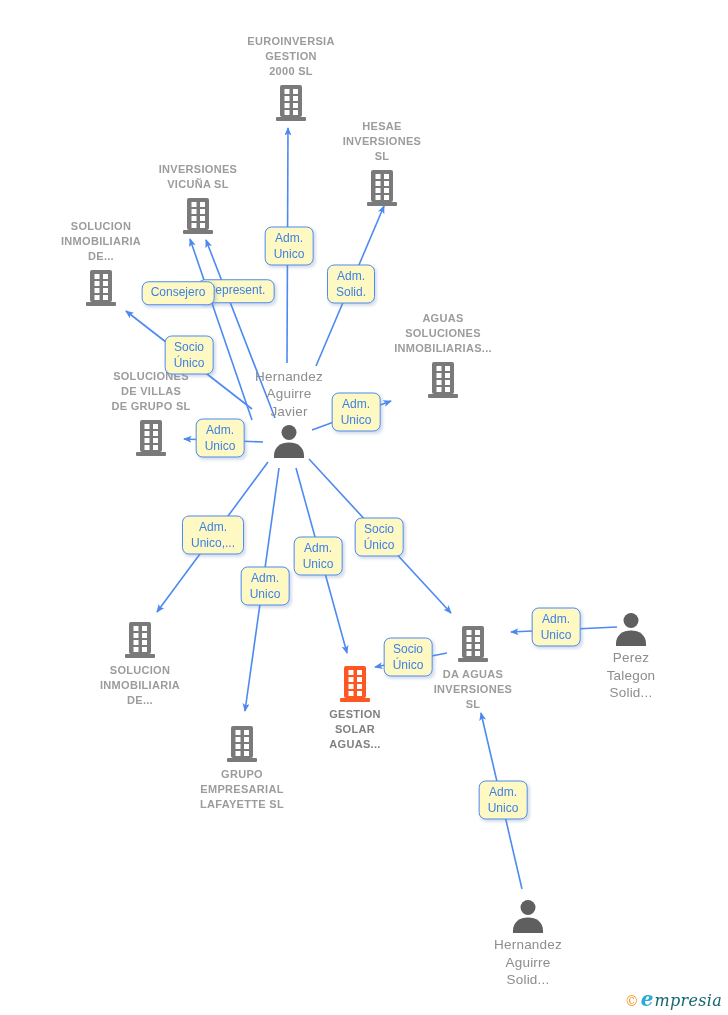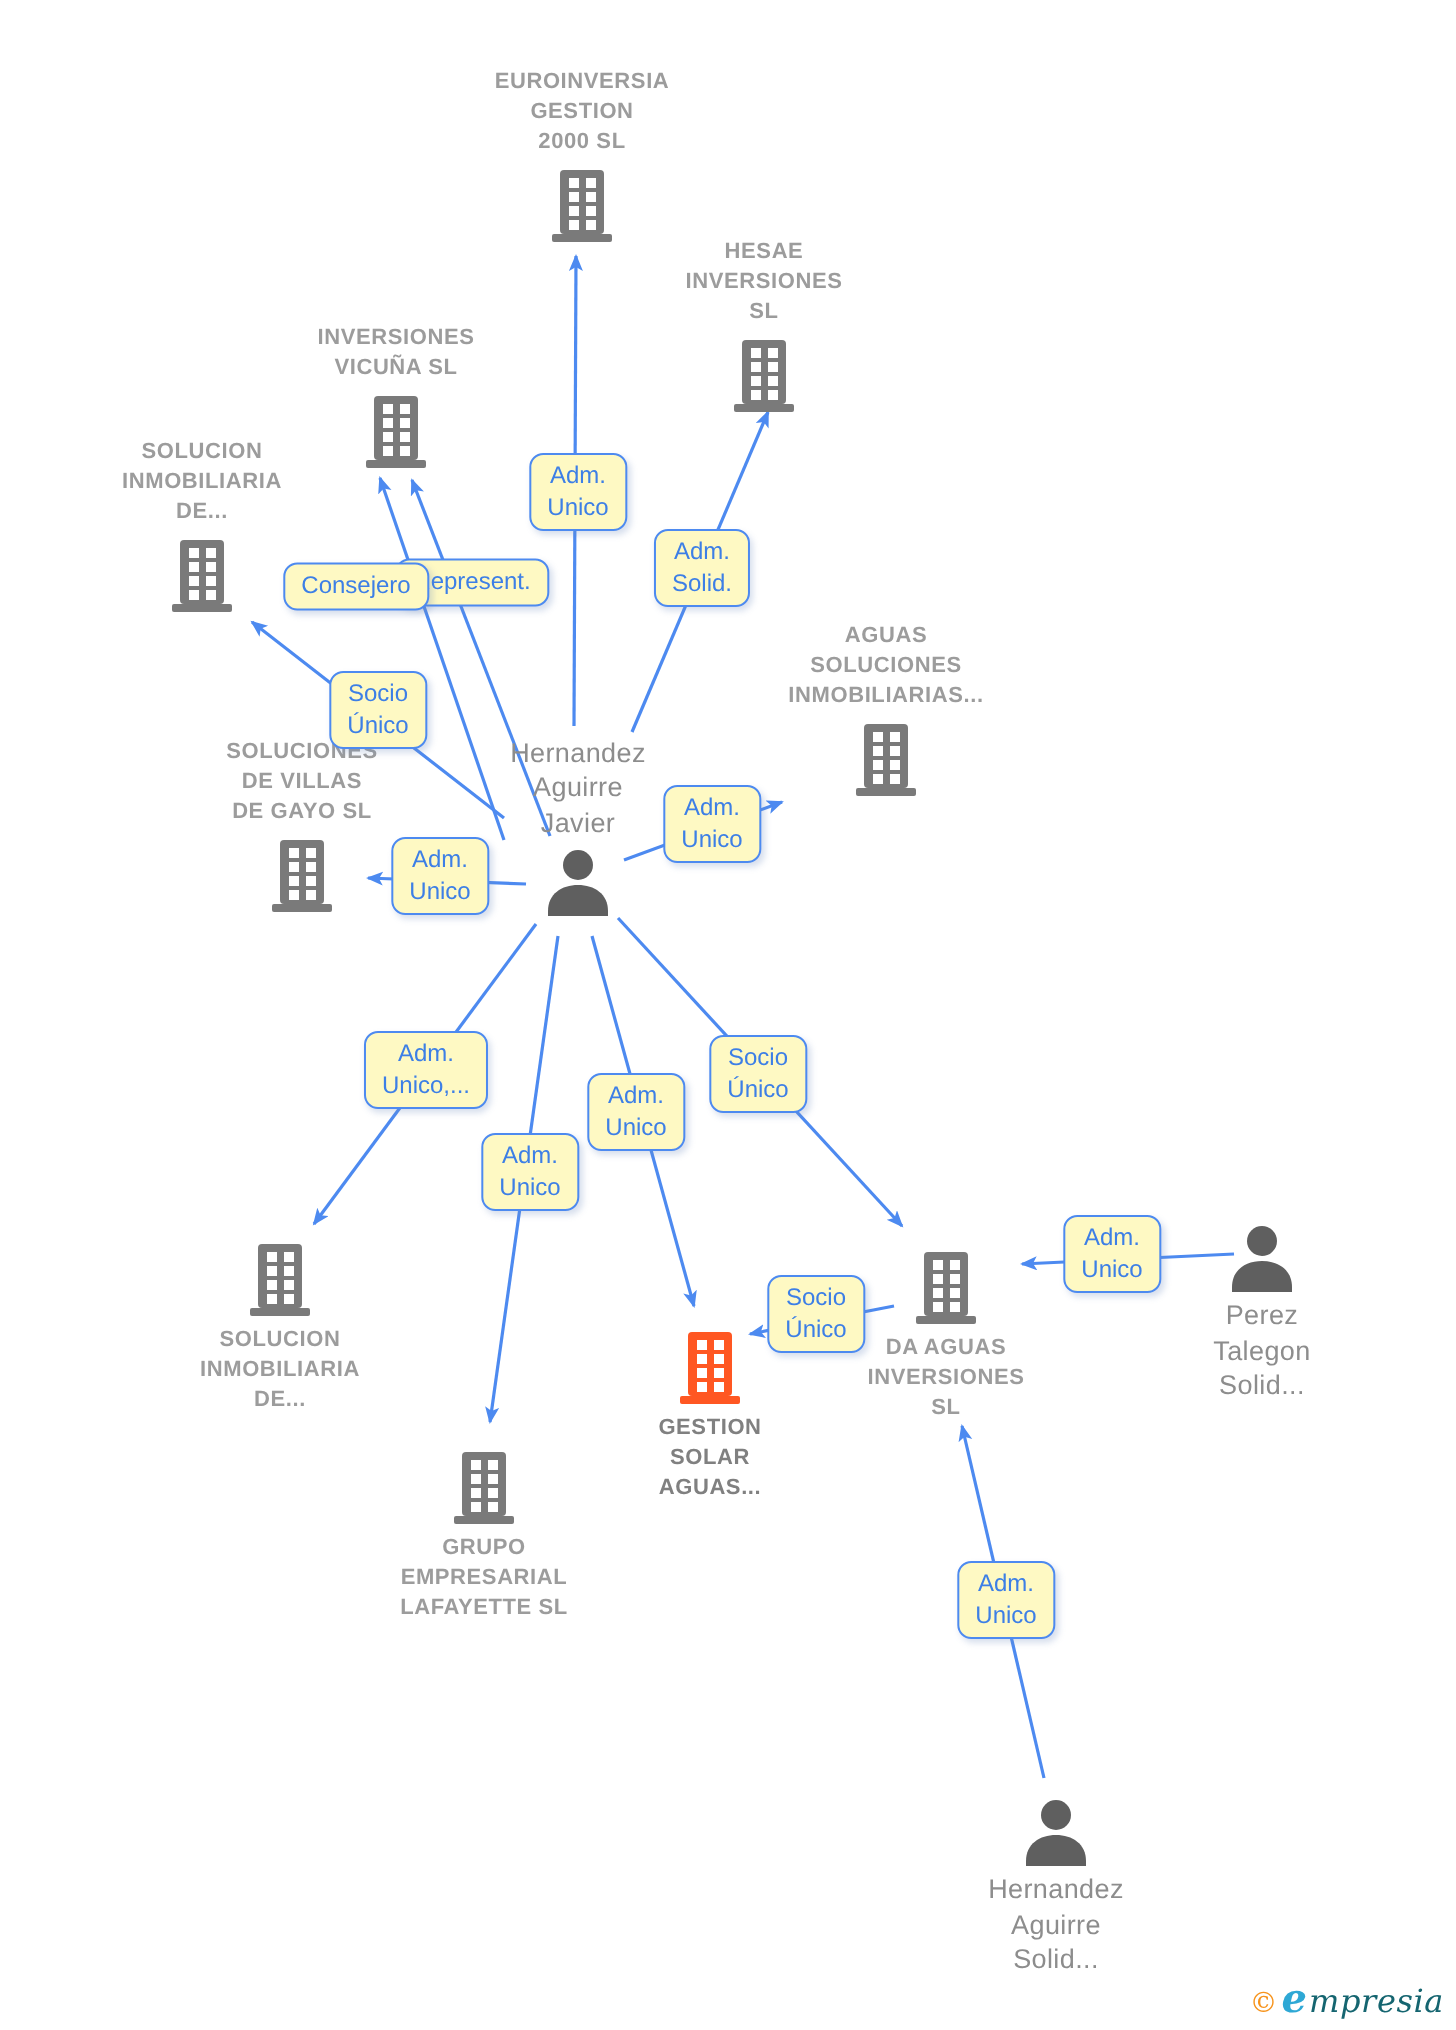--- a/index.html
+++ b/index.html
@@ -135,21 +135,21 @@
               <rect x="22" y="20" width="5" height="5"></rect>
               <rect x="13.5" y="27" width="5" height="5"></rect>
               <rect x="22" y="27" width="5" height="5"></rect>
             </g>
           </svg></div>
       </div>
       <div class="node" style="left: 76px; top: 369px;">
         <div class="caption cap-above">
           <div>SOLUCIONES</div>
           <div>DE VILLAS</div>
-          <div>DE GAYO  SL</div>
+          <div>DE GRUPO  SL</div>
         </div>
         <div class="icon"><svg width="40" height="40" viewBox="0 0 40 40" fill="#7a7a7a">
             <rect x="5" y="34" width="30" height="4" rx="1"></rect>
             <rect x="9" y="2" width="22" height="32" rx="2"></rect>
             <g fill="#ffffff">
               <rect x="13.5" y="6" width="5" height="5"></rect>
               <rect x="22" y="6" width="5" height="5"></rect>
               <rect x="13.5" y="13" width="5" height="5"></rect>
               <rect x="22" y="13" width="5" height="5"></rect>
               <rect x="13.5" y="20" width="5" height="5"></rect>

